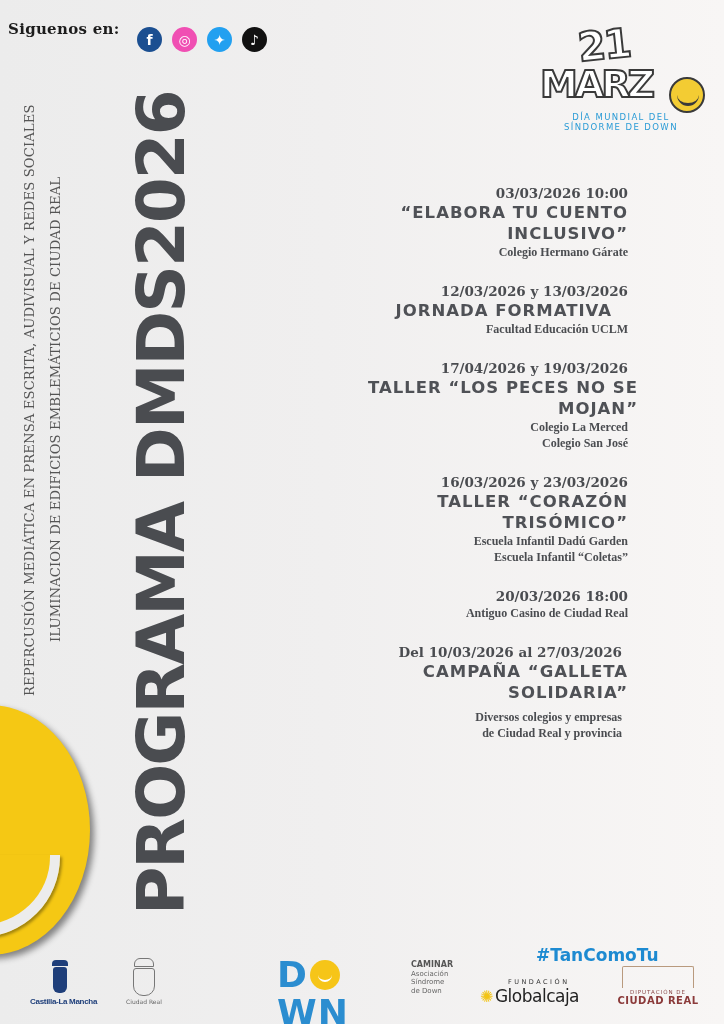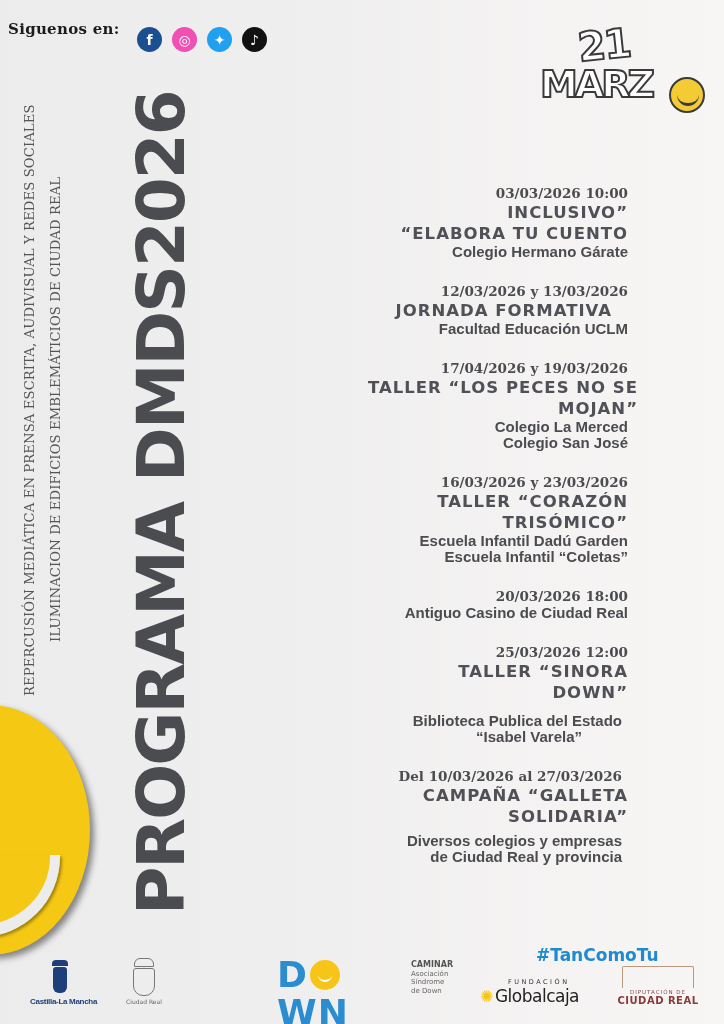--- a/index.html
+++ b/index.html
@@ -38,21 +38,21 @@
   
   .bigsmile { left: -110px; top: 705px; width: 200px; height: 250px; border-radius: 50%; background: #f5c814; box-shadow: 4px 4px 6px rgba(0,0,0,0.45); overflow: hidden; }
   .bigsmile::after { content: ""; position: absolute; left: 60px; top: 150px; width: 100px; height: 70px; border-bottom: 12px solid #ececec; border-right: 10px solid #ececec; border-radius: 0 0 80px 0; box-shadow: 2px 2px 3px rgba(0,0,0,0.35); }
 
   
   .events { right: 96px; top: 184px; width: 380px; text-align: right; }
   .ev { margin-bottom: 22px; }
   .ev .date { font-family: "DejaVu Serif", serif; font-weight: bold; font-size: 13.5px; color: #4a4c50; line-height: 18px; }
   .ev .title { font-family: "DejaVu Sans", sans-serif; font-weight: bold; font-size: 16.5px; color: #4f5156; letter-spacing: 1px; line-height: 21px; }
   .ev .title.big { font-size: 22px; letter-spacing: 0.8px; line-height: 26px; }
-  .ev .place { font-family: Liberation Sans, sans-serif; font-weight: bold; font-size: 15px; color: #4a4c50; line-height: 16px; }
+  .ev .place { font-family: Liberation Serif, serif; font-weight: bold; font-size: 12px; color: #4a4c50; line-height: 16px; }
   .ev .gap { height: 10px; }
 
   
   .hashtag { left: 536px; top: 945px; font-family: "DejaVu Sans", sans-serif; font-weight: bold; font-size: 17px; color: #1d8ad1; }
   .clm { left: 30px; top: 960px; width: 60px; text-align: center; }
   .clm .crest { width: 14px; height: 26px; margin: 0 auto 4px; background: #1f3f7a; border-radius: 3px 3px 6px 6px; }
   .clm .crown { width: 16px; height: 6px; margin: 0 auto 1px; background: #1f3f7a; border-radius: 4px 4px 0 0; }
   .clm .lbl { font-family: Liberation Sans, sans-serif; font-weight: bold; font-size: 8px; color: #1f3f7a; letter-spacing: -0.3px; white-space: nowrap; }
   .cr { left: 124px; top: 958px; width: 40px; text-align: center; }
   .cr .crown { width: 20px; height: 9px; margin: 0 auto 1px; border: 1px solid #777; border-radius: 6px 6px 0 0; }
@@ -84,34 +84,38 @@
   <div class="soc fb">f</div>
   <div class="soc ig">◎</div>
   <div class="soc tw">✦</div>
   <div class="soc tt">♪</div>
 </div>
 
 <div class="abs marzo">
   <div class="num">21</div>
   <div class="word">MARZ</div>
   <div class="smile"></div>
+  <div class="sub">
+    <div>DÍA MUNDIAL DEL</div>
+    <div>SÍNDORME DE DOWN</div>
+  </div>
 </div>
 
 <div class="abs vert vline1">REPERCUSIÓN MEDIÁTICA EN PRENSA ESCRITA, AUDIVISUAL Y REDES SOCIALES</div>
 <div class="abs vert vline2">ILUMINACION DE EDIFICIOS EMBLEMÁTICIOS  DE CIUDAD REAL</div>
 <div class="abs bigtitle">PROGRAMA DMDS2026</div>
 
 <div class="abs bigsmile"></div>
 
 <div class="abs events">
   <div class="ev">
     <div class="date">03/03/2026 10:00</div>
     <div class="title">
+      <div>“ELABORA TU CUENTO</div>
       <div>INCLUSIVO”</div>
-      <div>“ELABORA TU CUENTO</div>
     </div>
     <div class="place">Colegio Hermano Gárate</div>
   </div>
 
   <div class="ev" style="margin-top:10px;">
     <div class="date">12/03/2026 y 13/03/2026</div>
     <div class="title" style="padding-right:16px;">JORNADA FORMATIVA</div>
     <div class="place">Facultad Educación UCLM</div>
   </div>
 
@@ -133,30 +137,20 @@
     </div>
     <div class="place">Escuela Infantil Dadú Garden</div>
     <div class="place">Escuela Infantil “Coletas”</div>
   </div>
 
   <div class="ev" style="margin-top:14px;">
     <div class="date">20/03/2026 18:00</div>
     <div class="place">Antiguo Casino de Ciudad Real</div>
   </div>
 
-  <div class="ev" style="margin-top:14px;">
-    <div class="date">25/03/2026 12:00</div>
-    <div class="title">
-      <div>TALLER “SINORA</div>
-      <div>DOWN”</div>
-    </div>
-    <div class="gap"></div>
-    <div class="place" style="padding-right:6px;">Biblioteca Publica del Estado</div>
-    <div class="place" style="padding-right:46px;">“Isabel Varela”</div>
-  </div>
 
   <div class="ev" style="margin-top:20px;">
     <div class="date" style="padding-right:6px;">Del 10/03/2026 al 27/03/2026</div>
     <div class="title">
       <div>CAMPAÑA “GALLETA</div>
       <div>SOLIDARIA”</div>
     </div>
     <div class="gap" style="height:6px;"></div>
     <div class="place" style="padding-right:6px;">Diversos colegios y empresas</div>
     <div class="place" style="padding-right:6px;">de Ciudad Real y provincia</div>

